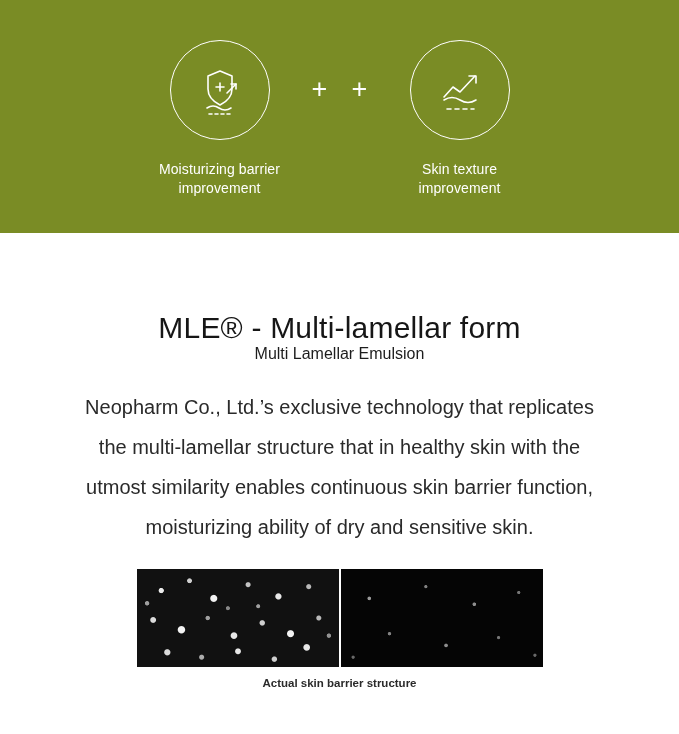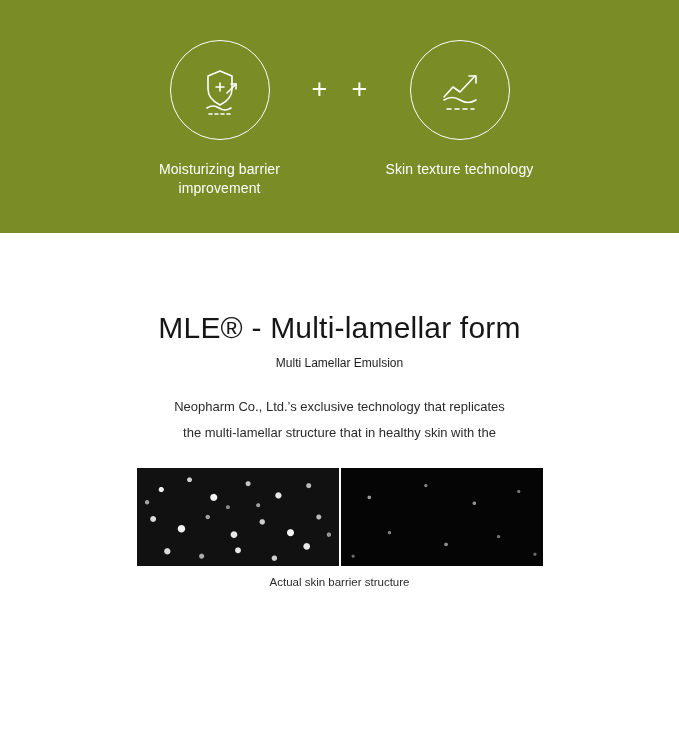--- a/index.html
+++ b/index.html
@@ -81,28 +81,28 @@
     text-align: center;
   }
   .title {
     margin-top: 78px;
     font-size: 30px;
     font-weight: 400;
     color: #161616;
     letter-spacing: 0.2px;
   }
   .subtitle {
-    margin-top: 11px;
-    font-size: 12px;
+    margin-top: 0;
+    font-size: 16px;
     font-weight: 400;
     color: #1d1d1d;
   }
   .desc {
     margin-top: 24px;
-    font-size: 13px;
+    font-size: 20px;
     line-height: 2.0;
     color: #2a2a2a;
     padding: 0 30px;
   }
   .desc p { margin: 0; }
 
   
   .images {
     margin-top: 22px;
     display: flex;
@@ -159,20 +159,21 @@
     display: flex;
     justify-content: center;
     gap: 2px;
     margin-top: 10px;
   }
   .caption {
     width: 202px;
     font-size: 11.5px;
     color: #2b2b2b;
     text-align: center;
+    font-weight: bold;
   }
 </style>
 </head>
 <body>
 
 <div class="page">
 
   <div class="banner">
     <div class="banner-inner">
 
@@ -197,33 +198,35 @@
 
       <div class="feature">
         <div class="circle">
           <svg width="62" height="62" viewBox="0 0 62 62" fill="none" stroke="#ffffff" stroke-width="1.6" stroke-linecap="round" stroke-linejoin="round">
             <path d="M15 38 L24 28 L31 33 L46 17"></path>
             <path d="M40 17 h7 v7"></path>
             <path d="M15 41 q8 -5 16 0 t16 0"></path>
             <path d="M18 50 h4 M26 50 h4 M34 50 h4 M42 50 h3"></path>
           </svg>
         </div>
-        <div class="feature-label">Skin texture technology</div>
+        <div class="feature-label">Skin texture improvement</div>
       </div>
 
     </div>
   </div>
 
   <div class="content">
     <h1 class="title">MLE® - Multi-lamellar form</h1>
     <div class="subtitle">Multi Lamellar Emulsion</div>
 
     <div class="desc">
       <p>Neopharm Co., Ltd.’s exclusive technology that replicates</p>
       <p>the multi-lamellar structure that in healthy skin with the</p>
+      <p>utmost similarity enables continuous skin barrier function,</p>
+      <p>moisturizing ability of dry and sensitive skin.</p>
     </div>
 
     <div class="images">
       <div class="micro left"></div>
       <div class="micro right"></div>
     </div>
 
     <div class="captions">
       <div class="caption">Actual skin barrier structure</div>
     </div>

